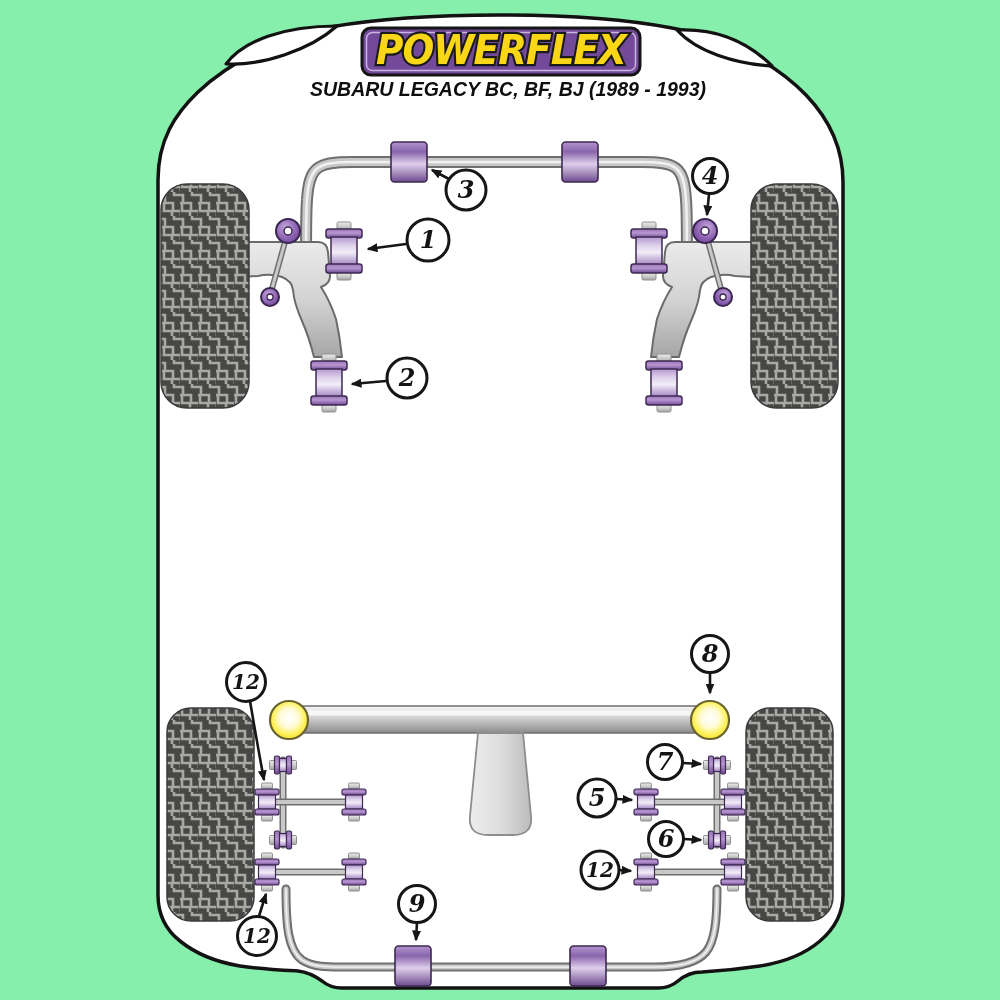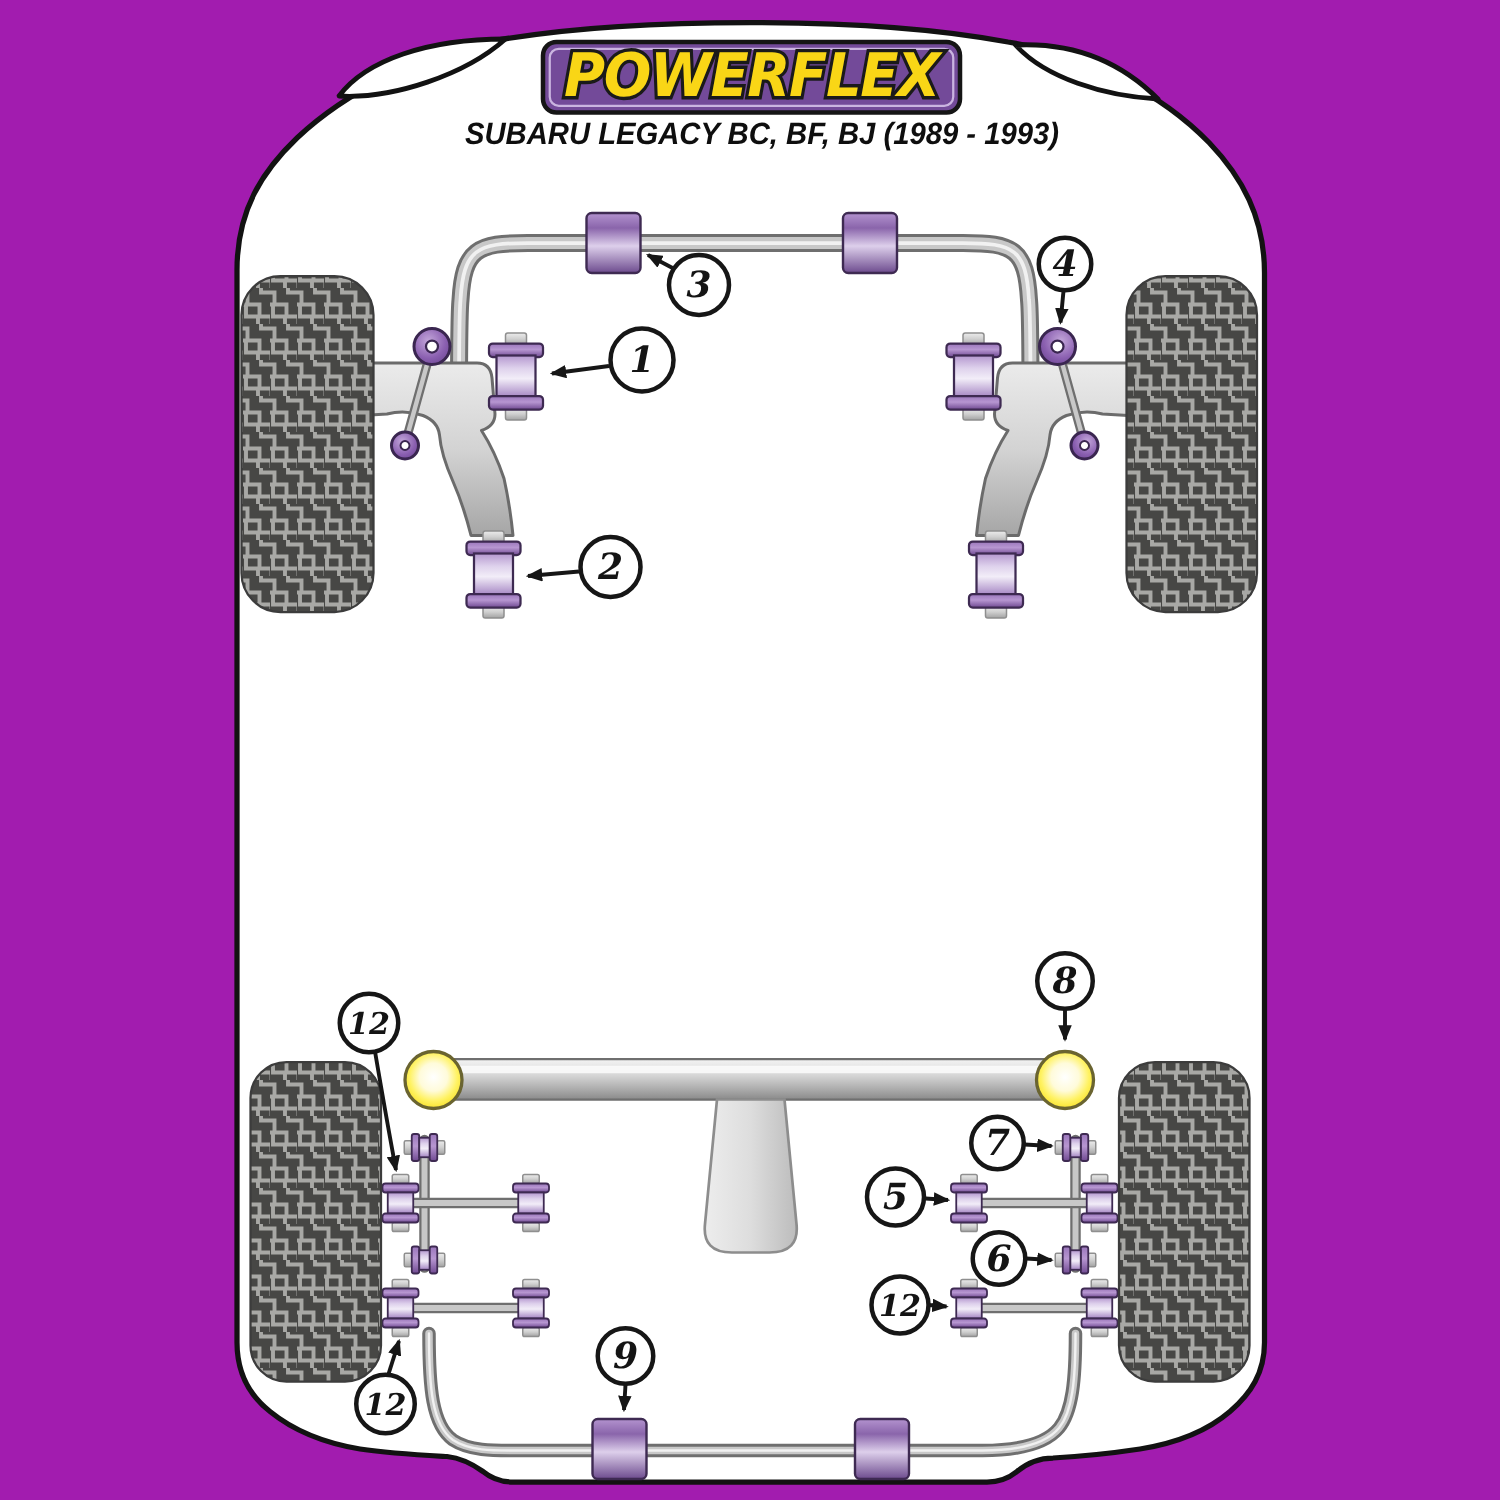--- a/index.html
+++ b/index.html
@@ -1,16 +1,16 @@
 <!DOCTYPE html>
 <html><head>
 <meta charset="utf-8">
 <style>
   html,body{margin:0;padding:0;background:#ffffff;}
-  .stage{width:1000px;height:1000px;position:relative;background:#a21caf;overflow:hidden;}
+  .stage{width:1000px;height:1000px;position:relative;background:#86efac;overflow:hidden;}
   svg{display:block;}
   svg text{user-select:none;}
   .brand-text{
     font-family:"DejaVu Sans",sans-serif;
     font-weight:bold;font-style:italic;
     font-size:40px;fill:#f9d616;stroke:#1a1a1a;stroke-width:4.5px;
     paint-order:stroke;text-anchor:middle;letter-spacing:-1px;
   }
   .subtitle-text{
     font-family:"Liberation Sans",sans-serif;

